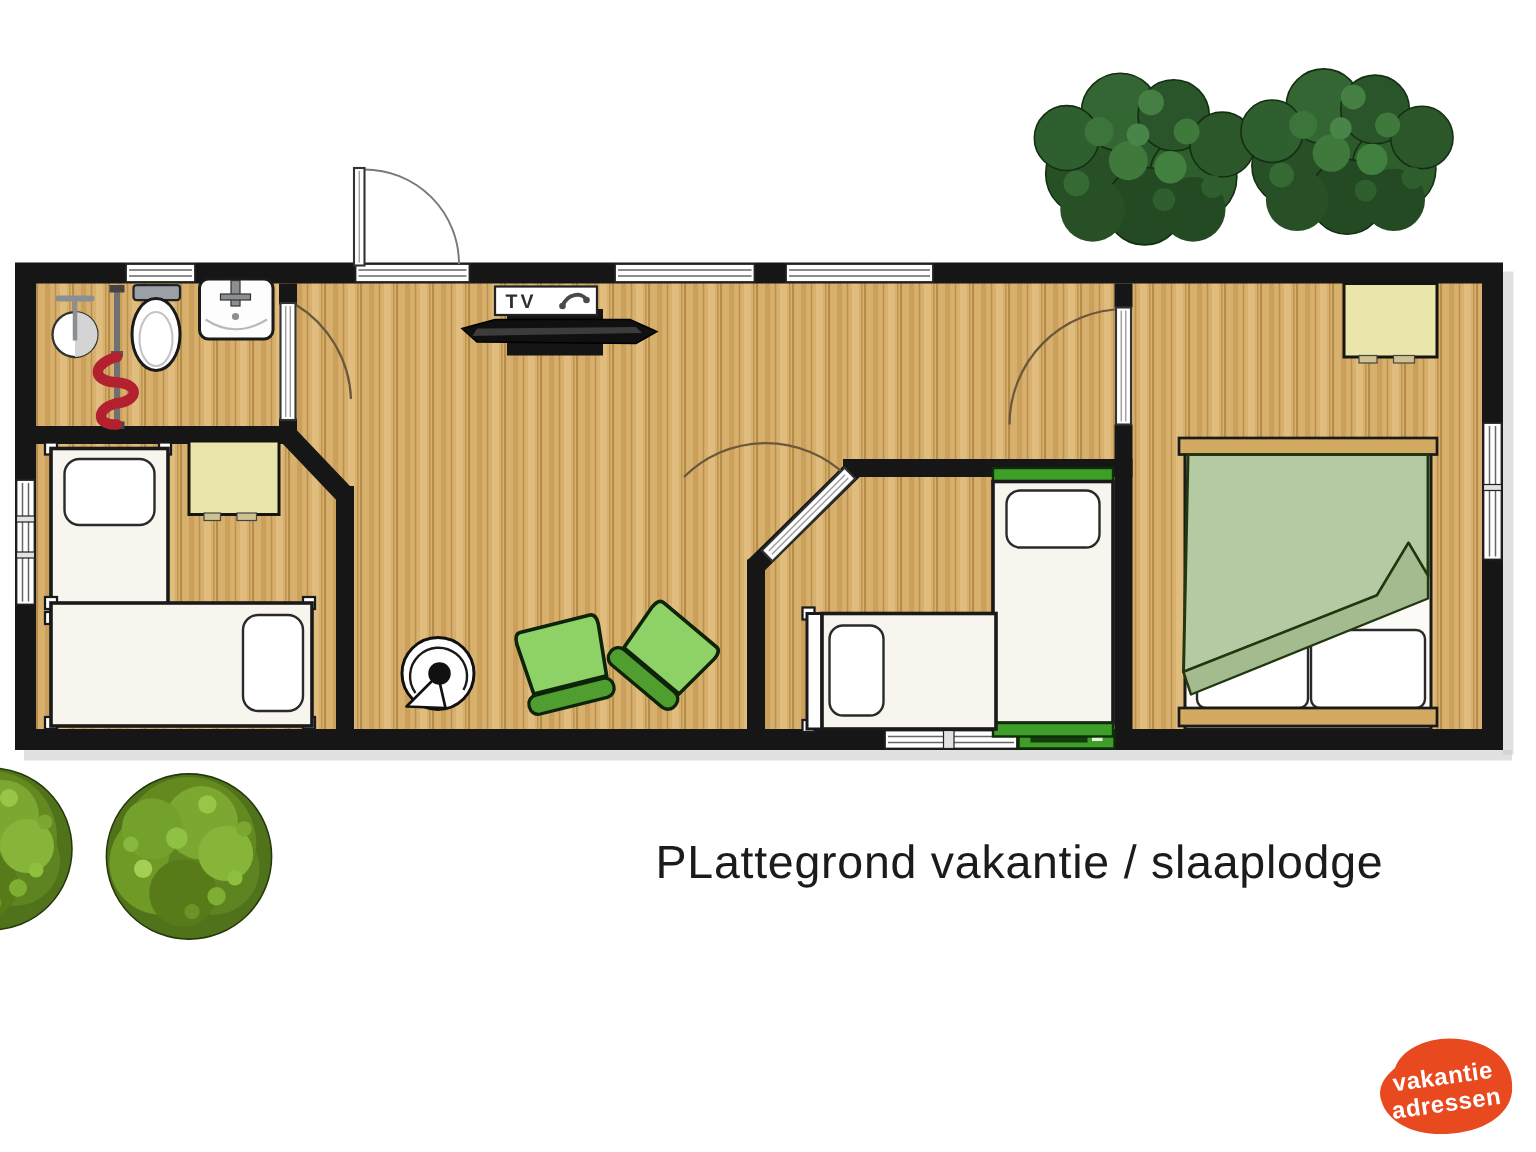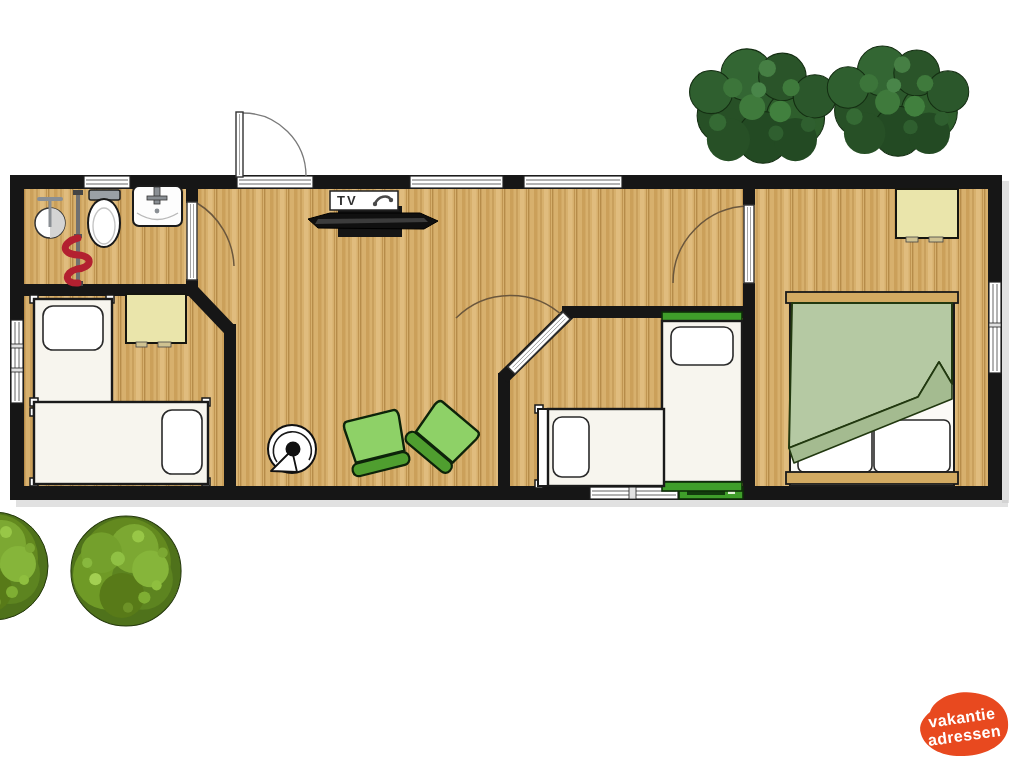--- a/index.html
+++ b/index.html
@@ -309,13 +309,14 @@
   <g>
     <path d="M930,712 C935,698 955,690 975,693 C997,696 1010,710 1008,728
              C1006,744 988,755 964,756 C942,757 925,748 921,734 C918,725 923,718 930,712 Z" fill="var(--logo_orange,#e8491f)"></path>
     <g transform="rotate(-8 963 726)">
       <text x="963" y="723" text-anchor="middle" class="logo-text">vakantie</text>
       <text x="963" y="741" text-anchor="middle" class="logo-text">adressen</text>
     </g>
   </g>
 </svg>
 
+<div id="caption">PLattegrond vakantie / slaaplodge</div>
 </div>
 
 </body></html>

